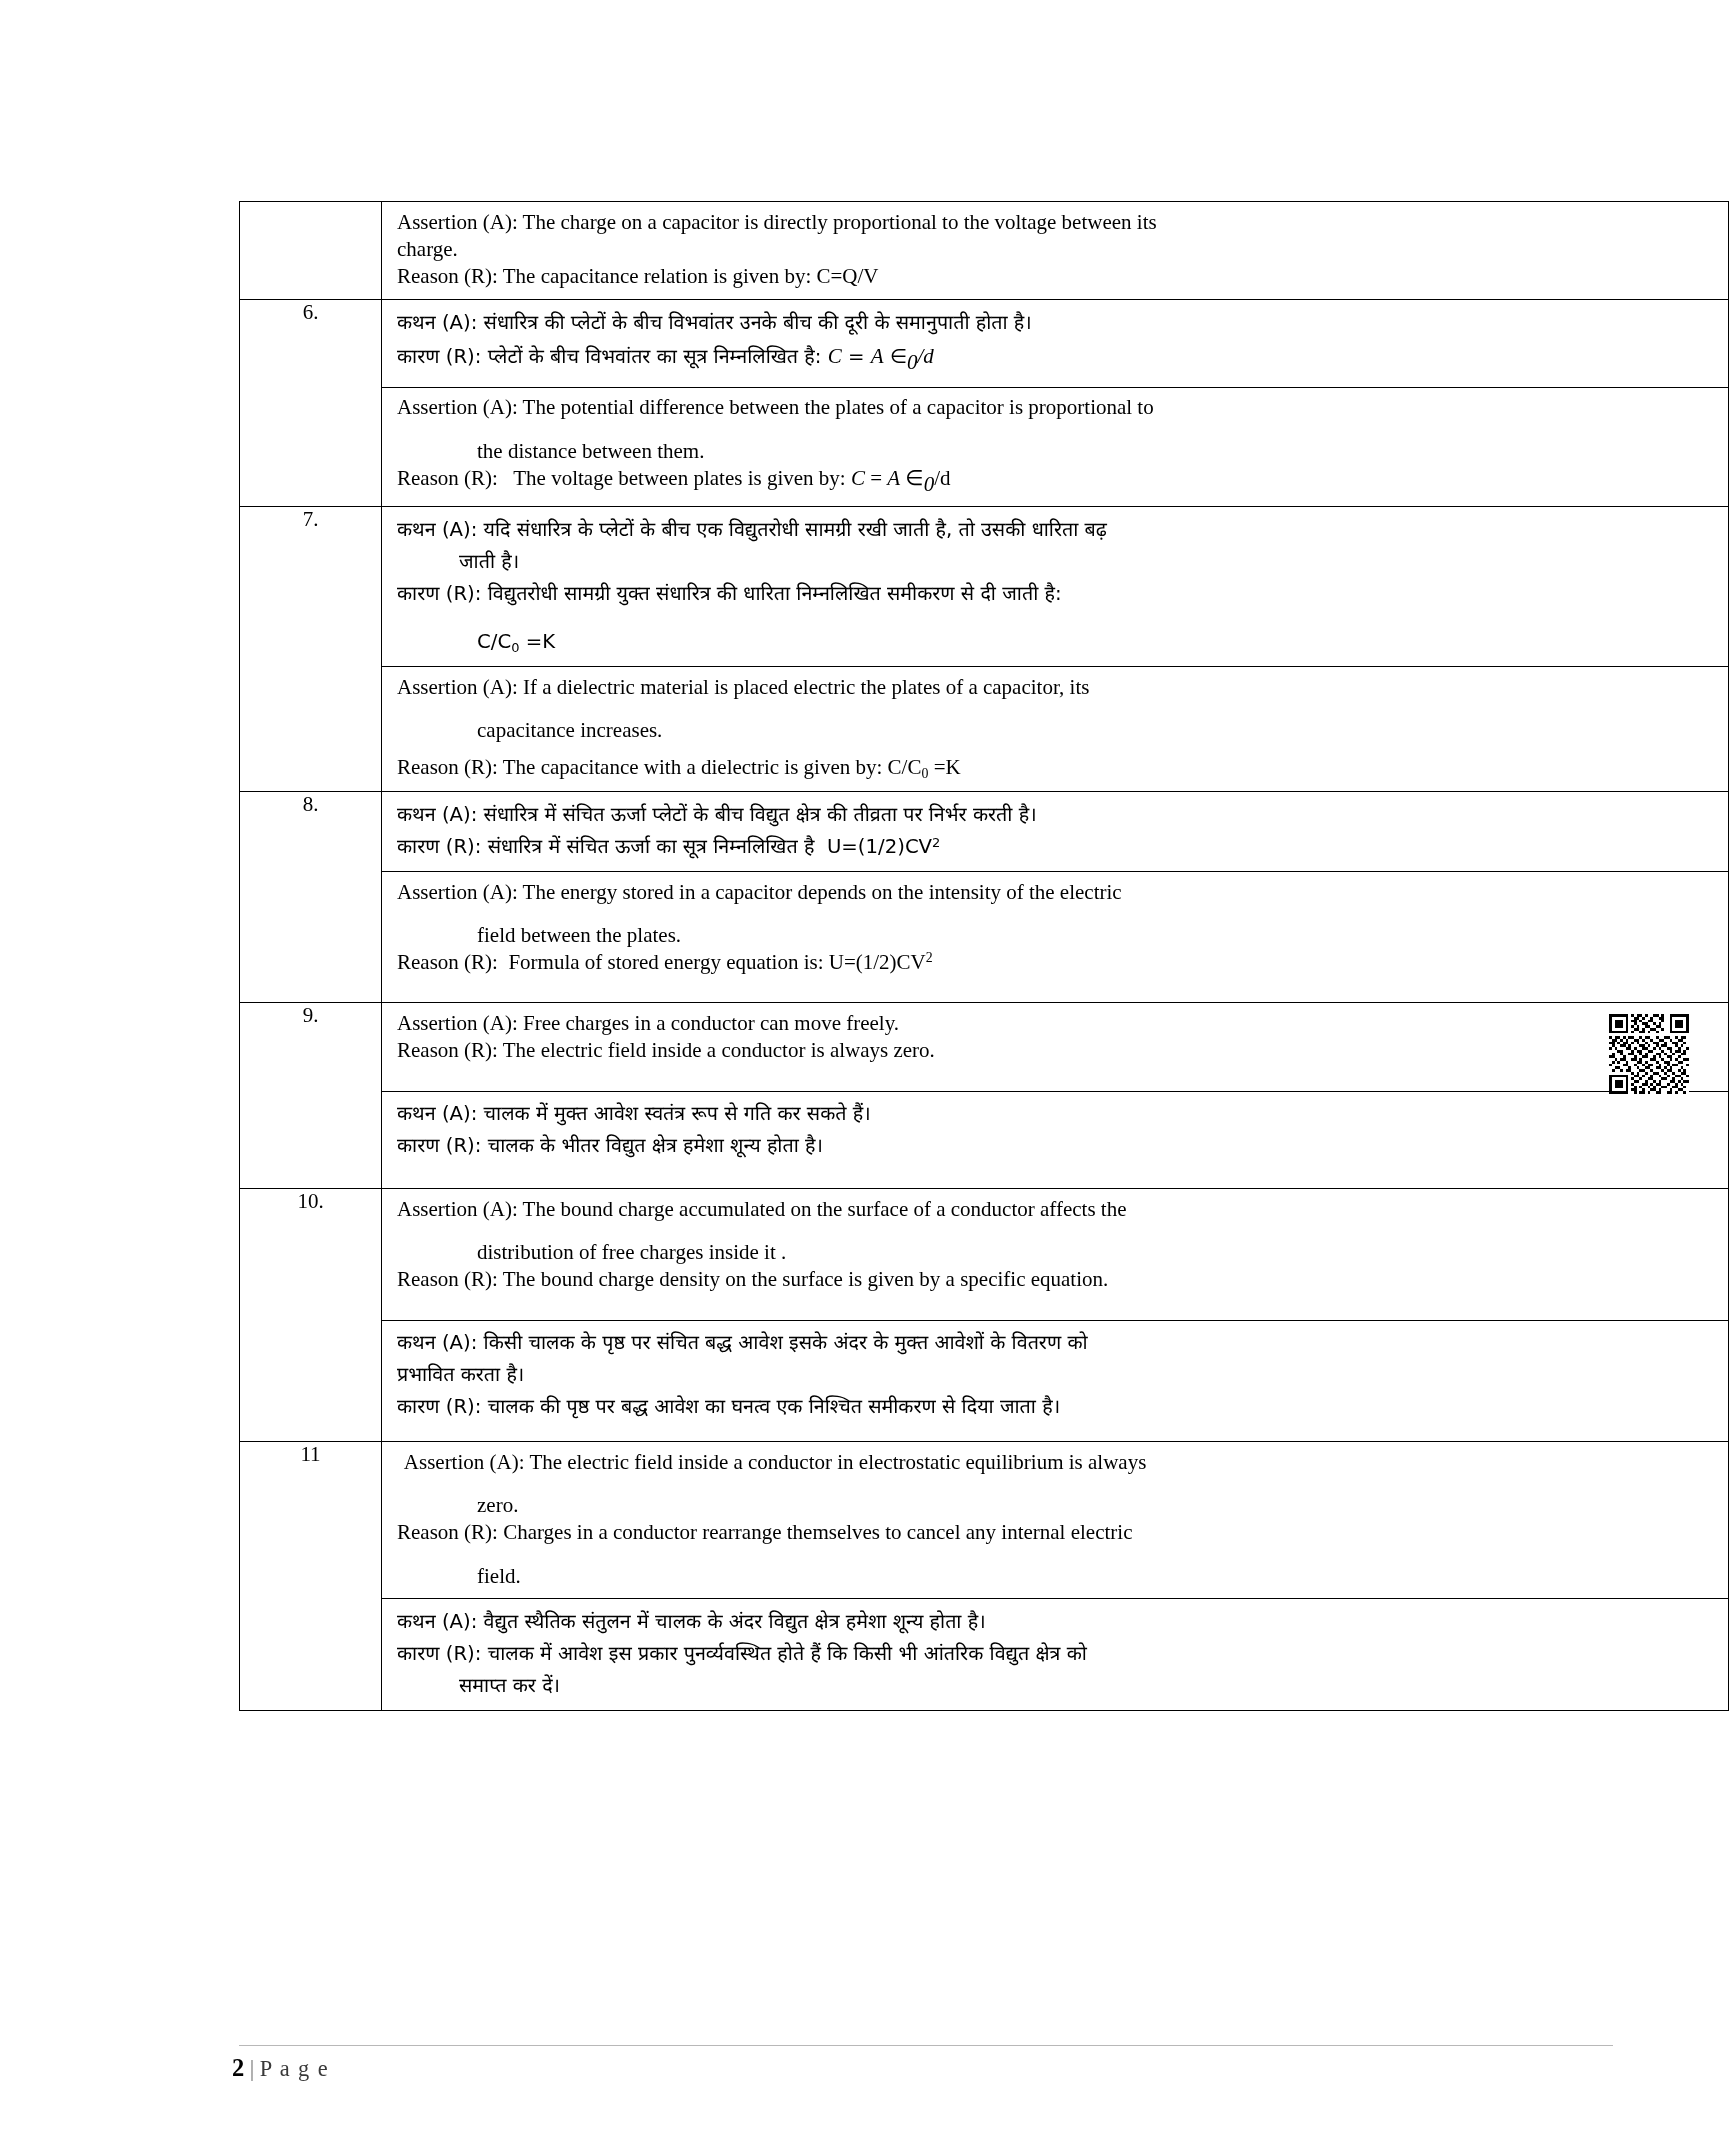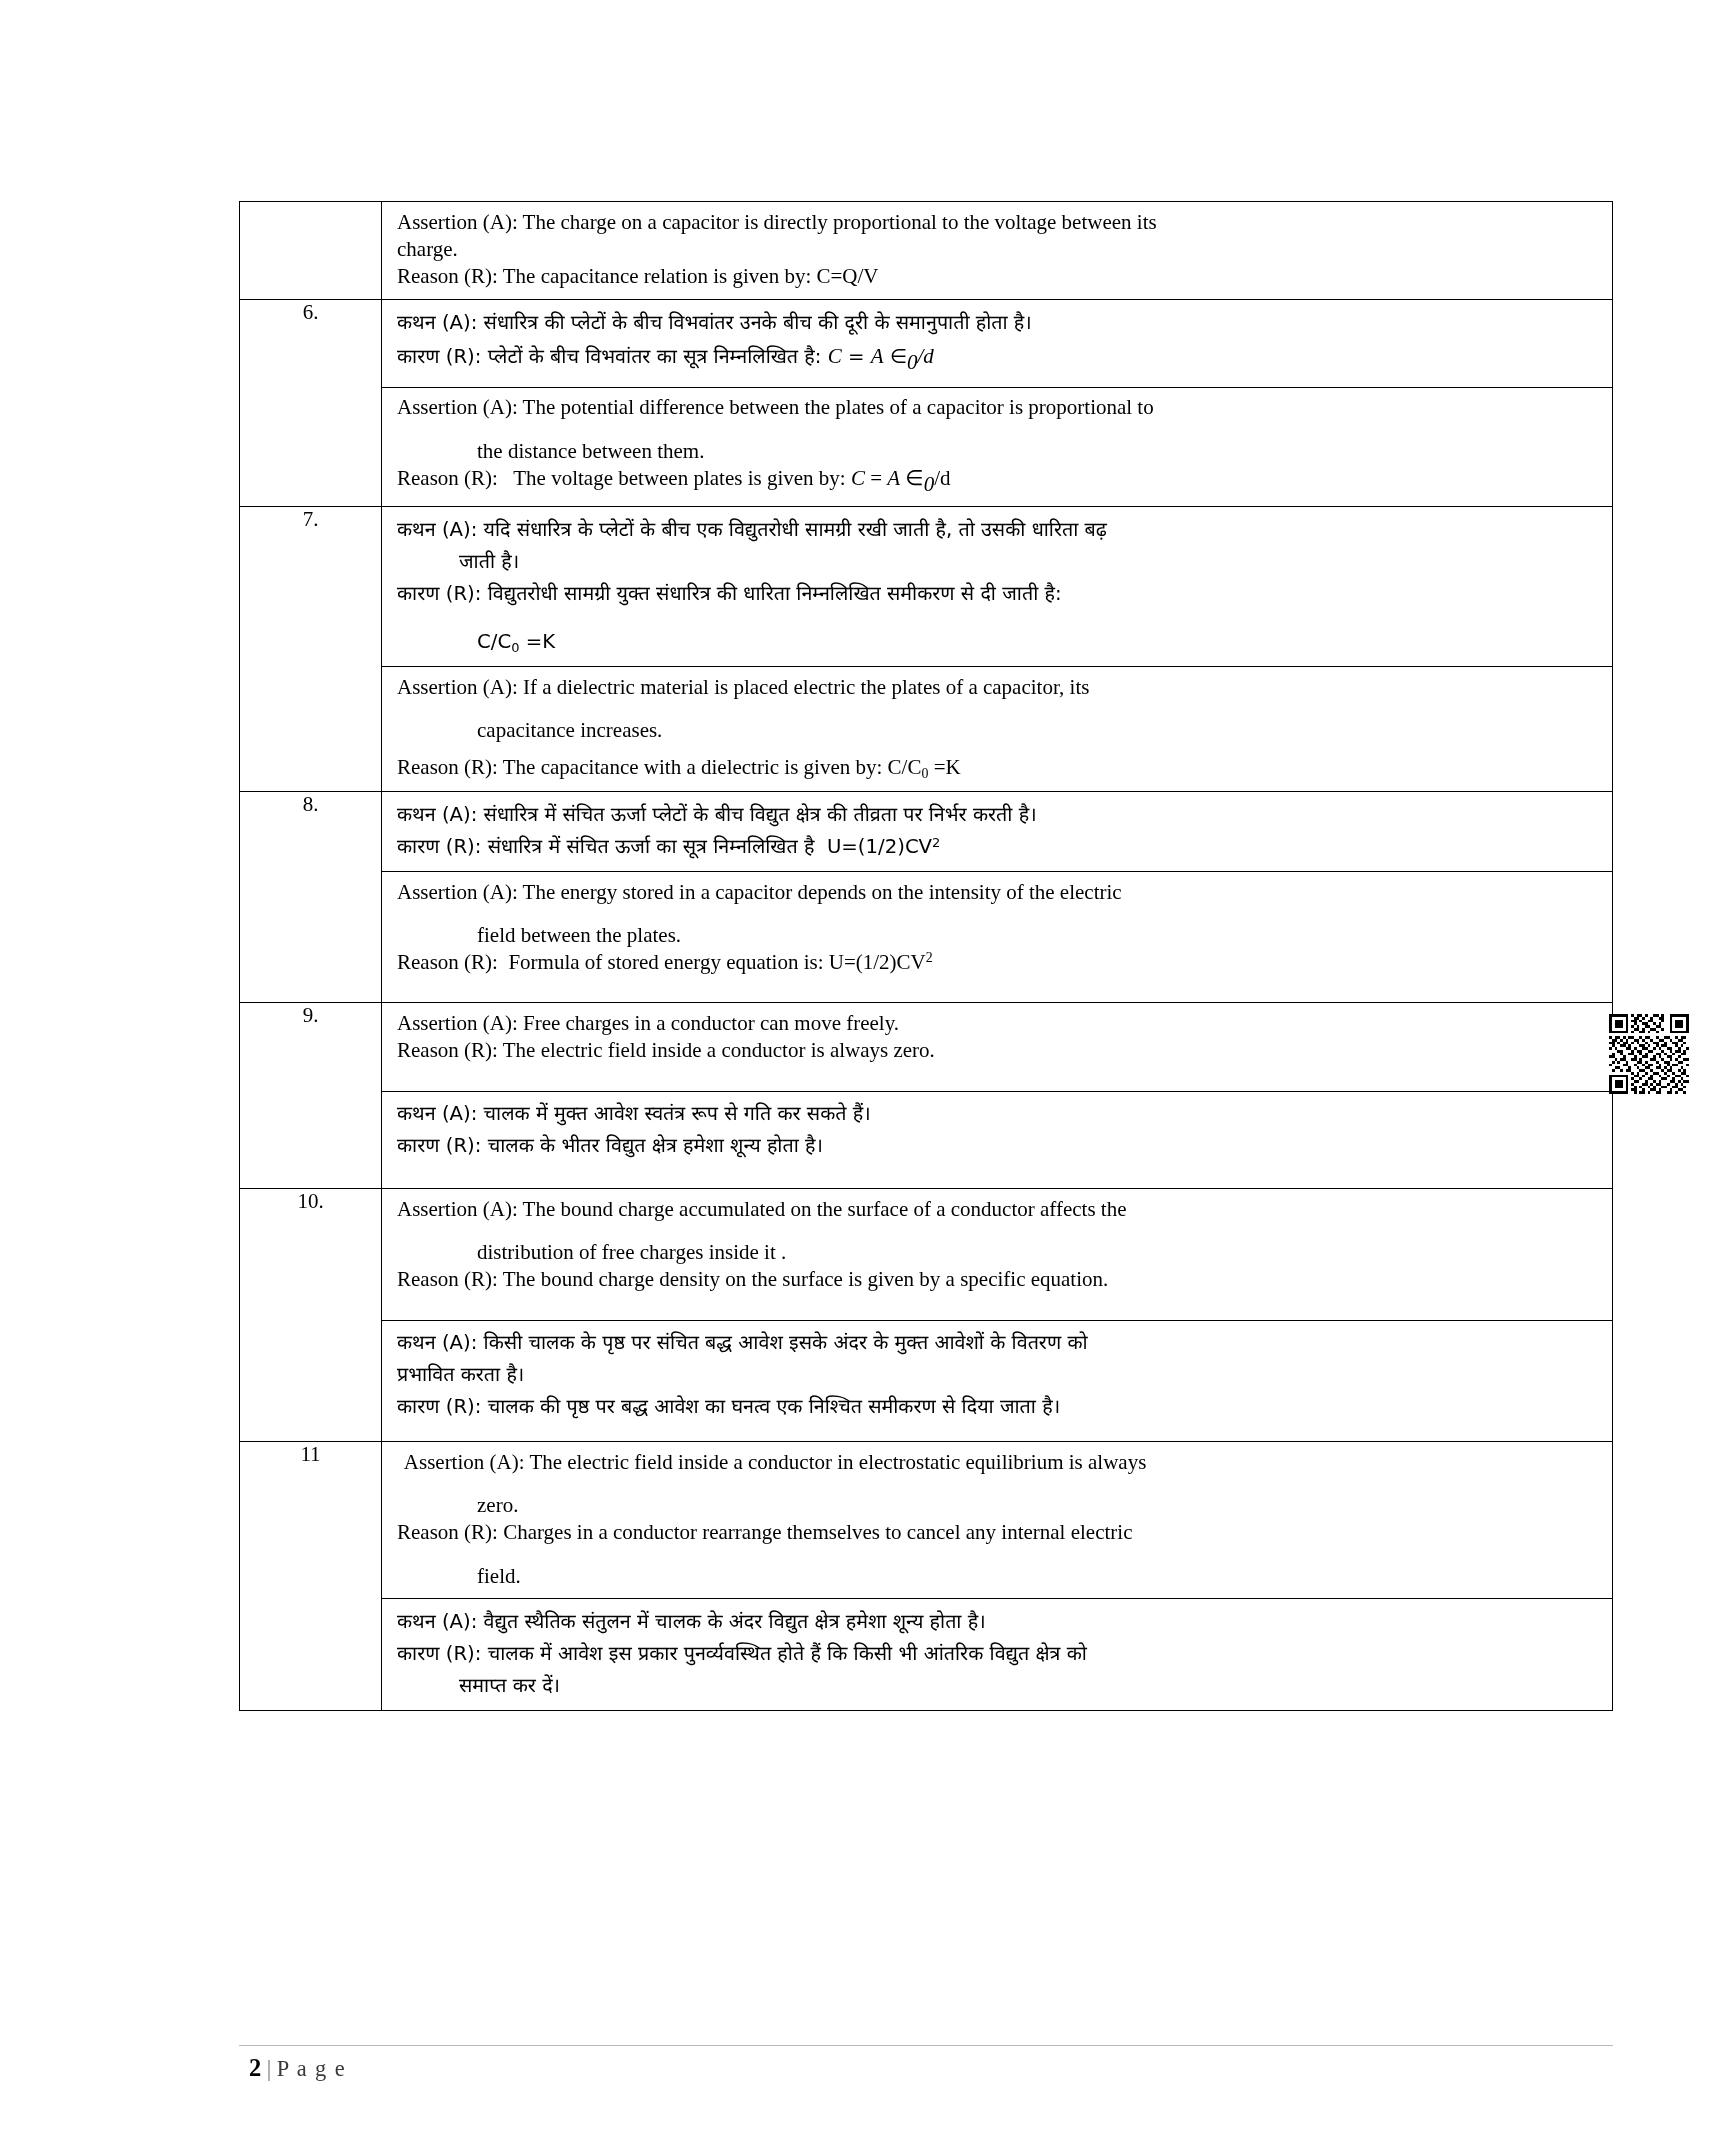--- a/index.html
+++ b/index.html
@@ -21,21 +21,21 @@
     height: 2140px;
   }
   .sheet {
     position: absolute;
     left: 239px;
     top: 201px;
     width: 1374px;
   }
   table.qtable {
     border-collapse: collapse;
-    width: 1374px;
+    width: 1490px;
     table-layout: fixed;
   }
   table.qtable td {
     border: 1.4px solid #000000;
     vertical-align: top;
     padding: 0;
   }
   td.numcell {
     width: 141px;
     text-align: center;
@@ -110,21 +110,21 @@
   .footer-rule {
     position: absolute;
     left: 239px;
     top: 2045px;
     width: 1374px;
     height: 1.4px;
     background: #b8b8b8;
   }
   .footer {
     position: absolute;
-    left: 249px;
+    left: 232px;
     top: 2054px;
     width: 815px;
     font-family: "Liberation Serif", serif;
     font-size: 22.4px;
     letter-spacing: 1.4px;
     color: #3a3a3a;
   }
   .footer .pnum {
     font-weight: bold;
     font-size: 24.5px;

